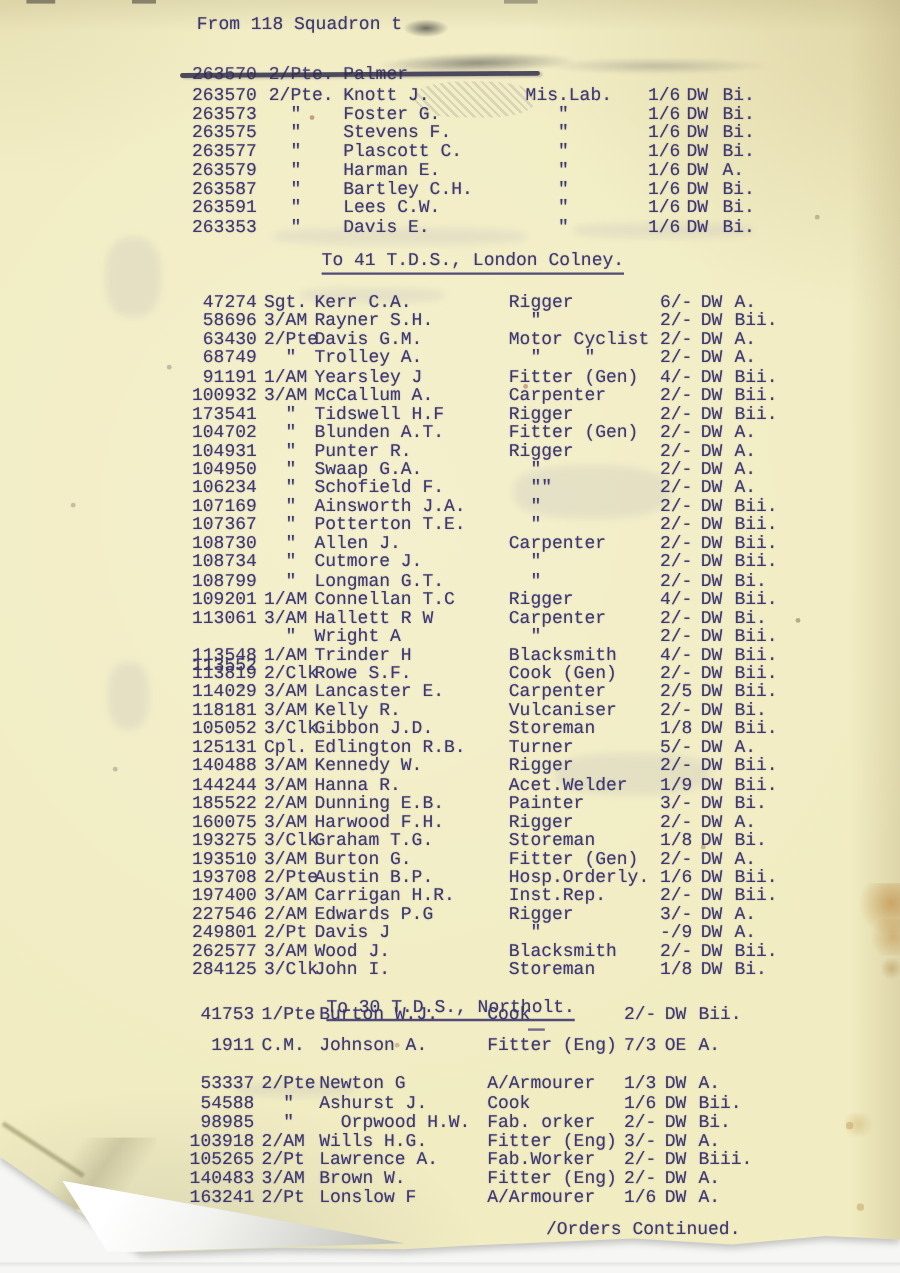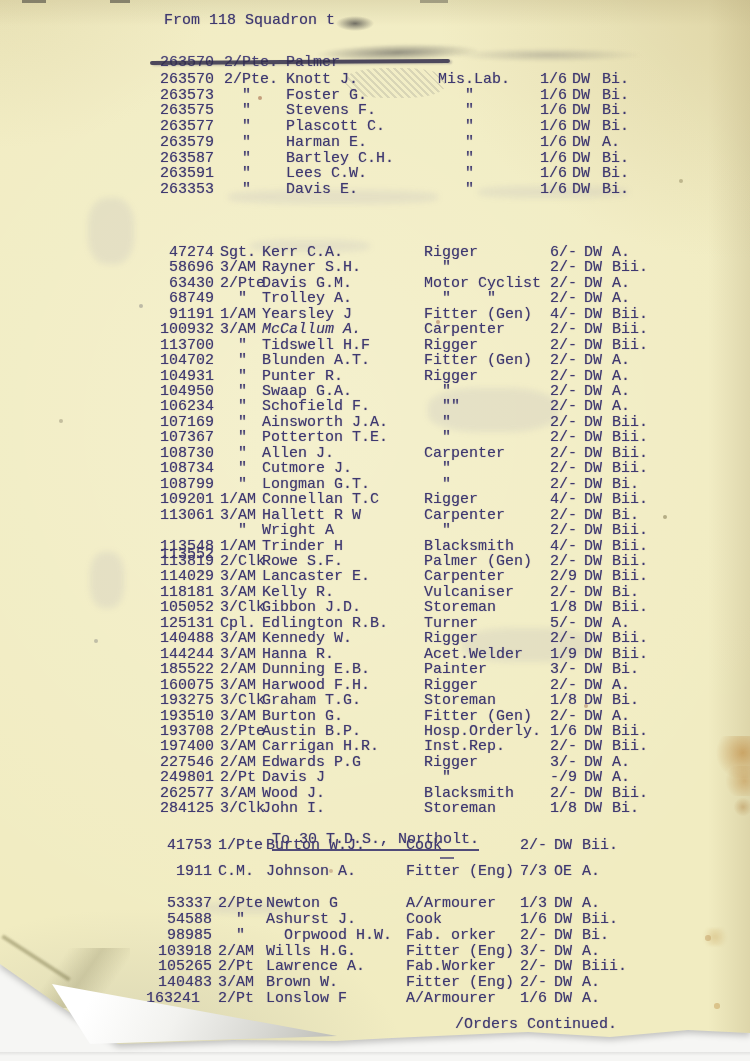--- a/index.html
+++ b/index.html
@@ -186,20 +186,21 @@
             <span style="left: 224px;">  "</span>
             <span style="left: 286px;">Davis E.</span>
             <span style="left: 438px;">   "</span>
             <span style="left: 540px;">1/6</span>
             <span style="left: 572px;">DW</span>
             <span style="left: 602px;">Bi.</span>
           </div>
         </div>
       <div class="strike-line"></div>
 
+      <div class="sec-title t1"><span class="ul">To 41 T.D.S., London Colney.</span></div>
       <div id="rows1" class="rows">
           <div class="row" style="top: 245px;">
             <span class="num" style="left: 150px; width: 64px;">47274</span>
             <span style="left: 220px;">Sgt.</span>
             <span style="left: 262px;">Kerr C.A.</span>
             <span style="left: 424px;">Rigger</span>
             <span style="left: 550px;">6/-</span>
             <span style="left: 584px;">DW</span>
             <span style="left: 612px;">A.</span>
           </div>
@@ -235,28 +236,28 @@
             <span style="left: 220px;">1/AM</span>
             <span style="left: 262px;">Yearsley J</span>
             <span style="left: 424px;">Fitter (Gen)</span>
             <span style="left: 550px;">4/-</span>
             <span style="left: 584px;">DW</span>
             <span style="left: 612px;">Bii.</span>
           </div>
           <div class="row" style="top: 322.25px;">
             <span class="num" style="left: 150px; width: 64px;">100932</span>
             <span style="left: 220px;">3/AM</span>
-            <span style="left: 262px; font-style: italic;">McCallum A.</span>
+            <span style="left: 262px;">McCallum A.</span>
             <span style="left: 424px;">Carpenter</span>
             <span style="left: 550px;">2/-</span>
             <span style="left: 584px;">DW</span>
             <span style="left: 612px;">Bii.</span>
           </div>
           <div class="row" style="top: 337.7px;">
-            <span class="num" style="left: 150px; width: 64px;">113700</span>
+            <span class="num" style="left: 150px; width: 64px;">173541</span>
             <span style="left: 220px;">  "</span>
             <span style="left: 262px;">Tidswell H.F</span>
             <span style="left: 424px;">Rigger</span>
             <span style="left: 550px;">2/-</span>
             <span style="left: 584px;">DW</span>
             <span style="left: 612px;">Bii.</span>
           </div>
           <div class="row" style="top: 353.15px;">
             <span class="num" style="left: 150px; width: 64px;">104702</span>
             <span style="left: 220px;">  "</span>
@@ -371,31 +372,31 @@
             <span style="left: 262px;">Trinder H</span>
             <span style="left: 424px;">Blacksmith</span>
             <span style="left: 550px;">4/-</span>
             <span style="left: 584px;">DW</span>
             <span style="left: 612px;">Bii.</span>
           </div>
           <div class="row" style="top: 554px;">
             <span class="num" style="left: 150px; width: 64px;">113819</span>
             <span style="left: 220px;">2/Clk</span>
             <span style="left: 262px;">Rowe S.F.</span>
-            <span style="left: 424px;">Palmer (Gen)</span>
+            <span style="left: 424px;">Cook (Gen)</span>
             <span style="left: 550px;">2/-</span>
             <span style="left: 584px;">DW</span>
             <span style="left: 612px;">Bii.</span>
           </div>
           <div class="row" style="top: 569.45px;">
             <span class="num" style="left: 150px; width: 64px;">114029</span>
             <span style="left: 220px;">3/AM</span>
             <span style="left: 262px;">Lancaster E.</span>
             <span style="left: 424px;">Carpenter</span>
-            <span style="left: 550px;">2/9</span>
+            <span style="left: 550px;">2/5</span>
             <span style="left: 584px;">DW</span>
             <span style="left: 612px;">Bii.</span>
           </div>
           <div class="row" style="top: 584.9px;">
             <span class="num" style="left: 150px; width: 64px;">118181</span>
             <span style="left: 220px;">3/AM</span>
             <span style="left: 262px;">Kelly R.</span>
             <span style="left: 424px;">Vulcaniser</span>
             <span style="left: 550px;">2/-</span>
             <span style="left: 584px;">DW</span>
@@ -598,21 +599,21 @@
           <div class="row" style="top: 975.3px;">
             <span class="num" style="left: 148px; width: 64px;">140483</span>
             <span style="left: 218px;">3/AM</span>
             <span style="left: 266px;">Brown W.</span>
             <span style="left: 406px;">Fitter (Eng)</span>
             <span style="left: 520px;">2/-</span>
             <span style="left: 554px;">DW</span>
             <span style="left: 582px;">A.</span>
           </div>
           <div class="row" style="top: 991.2px;">
-            <span class="num" style="left: 136px; width: 64px;">163241</span>
+            <span class="num" style="left: 148px; width: 64px;">163241</span>
             <span style="left: 218px;">2/Pt</span>
             <span style="left: 266px;">Lonslow F</span>
             <span style="left: 406px;">A/Armourer</span>
             <span style="left: 520px;">1/6</span>
             <span style="left: 554px;">DW</span>
             <span style="left: 582px;">A.</span>
           </div>
         </div>
 
       <div class="footer">/Orders Continued.</div>

